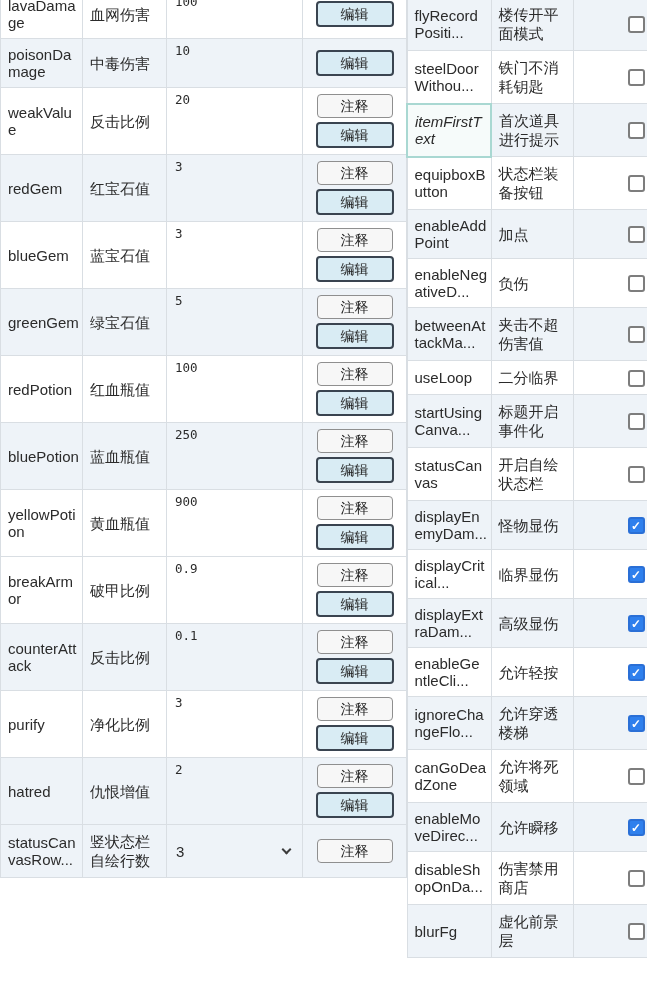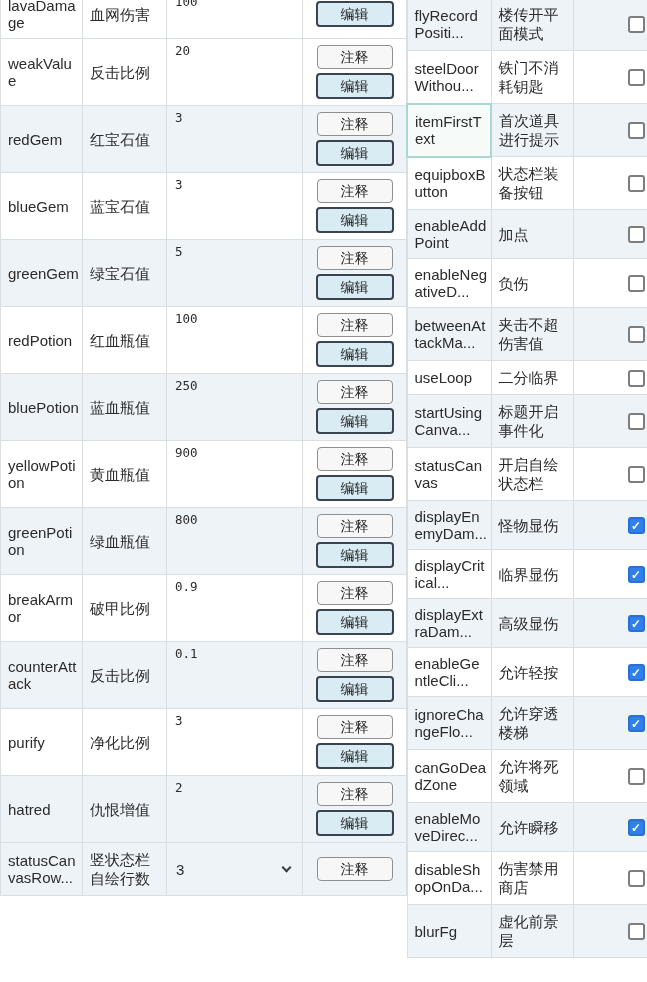--- a/index.html
+++ b/index.html
@@ -18,21 +18,21 @@
   .c-key{width:82px;padding:7px 3px 7px 7px;font-size:15px;line-height:17px;}
   .c-name{width:84px;padding:7px 3px 7px 7px;font-size:15px;line-height:19px;}
   .c-val{width:136px;padding:4px 2px 4px 8px;vertical-align:top;
          font-family:"DejaVu Sans Mono",monospace;font-size:12.5px;line-height:15px;}
   .c-val.mid{vertical-align:middle;}
   .c-btn{width:104px;text-align:center;padding:4px 1px;}
   
   .r-key{width:84px;padding:7px 3px 7px 7px;font-size:15px;line-height:17px;}
   .r-name{width:82px;padding:7px 3px 7px 7px;font-size:15px;line-height:19px;}
   .r-cb{width:166px;padding:6px 0 6px 54px;}
-  .hl{border:2px solid var(--hl);background:#f6fbfa;}
+  .hl{border:2px solid var(--hl);background:#f6fbfa;font-style:italic;}
   
   .btn{display:inline-block;font-family:inherit;font-size:14px;line-height:1;
        padding:4px 23px;border-radius:4px;background:#f7f7f7;border:1px solid #8f8f8f;
        color:#1d1d1d;margin:2px 3px;cursor:pointer;}
   .btn-edit{background:var(--editbg);border:2px solid #3a4450;}
   
   .cb{display:inline-flex;align-items:center;justify-content:center;flex:none;
       width:17px;height:17px;border:2px solid #7d7d7d;border-radius:3px;background:#fff;
       vertical-align:middle;cursor:pointer;}
   .cb.checked{background:var(--blue);border-color:#2a6fd6;}
@@ -49,20 +49,26 @@
 
 <div class="viewport">
   <table id="ltable">
     <tbody id="lbody">
         <tr>
           <td class="c-key"><span>lavaDamage</span></td>
           <td class="c-name"><span>血网伤害</span></td>
           <td class="c-val"><span>100</span></td>
           <td class="c-btn"><button class="btn btn-edit">编辑</button></td>
         </tr>
+        <tr class="tint">
+          <td class="c-key"><span>poisonDamage</span></td>
+          <td class="c-name"><span>中毒伤害</span></td>
+          <td class="c-val"><span>10</span></td>
+          <td class="c-btn"><button class="btn btn-edit">编辑</button></td>
+        </tr>
         <tr>
           <td class="c-key"><span>weakValue</span></td>
           <td class="c-name"><span>反击比例</span></td>
           <td class="c-val"><span>20</span></td>
           <td class="c-btn"><button class="btn">注释</button><button class="btn btn-edit">编辑</button></td>
         </tr>
         <tr class="tint">
           <td class="c-key"><span>redGem</span></td>
           <td class="c-name"><span>红宝石值</span></td>
           <td class="c-val"><span>3</span></td>
@@ -89,26 +95,20 @@
         <tr class="tint">
           <td class="c-key"><span>bluePotion</span></td>
           <td class="c-name"><span>蓝血瓶值</span></td>
           <td class="c-val"><span>250</span></td>
           <td class="c-btn"><button class="btn">注释</button><button class="btn btn-edit">编辑</button></td>
         </tr>
         <tr>
           <td class="c-key"><span>yellowPotion</span></td>
           <td class="c-name"><span>黄血瓶值</span></td>
           <td class="c-val"><span>900</span></td>
-          <td class="c-btn"><button class="btn">注释</button><button class="btn btn-edit">编辑</button></td>
-        </tr>
-        <tr class="tint">
-          <td class="c-key"><span>greenPotion</span></td>
-          <td class="c-name"><span>绿血瓶值</span></td>
-          <td class="c-val"><span>800</span></td>
           <td class="c-btn"><button class="btn">注释</button><button class="btn btn-edit">编辑</button></td>
         </tr>
         <tr>
           <td class="c-key"><span>breakArmor</span></td>
           <td class="c-name"><span>破甲比例</span></td>
           <td class="c-val"><span>0.9</span></td>
           <td class="c-btn"><button class="btn">注释</button><button class="btn btn-edit">编辑</button></td>
         </tr>
         <tr class="tint">
           <td class="c-key"><span>counterAttack</span></td>

